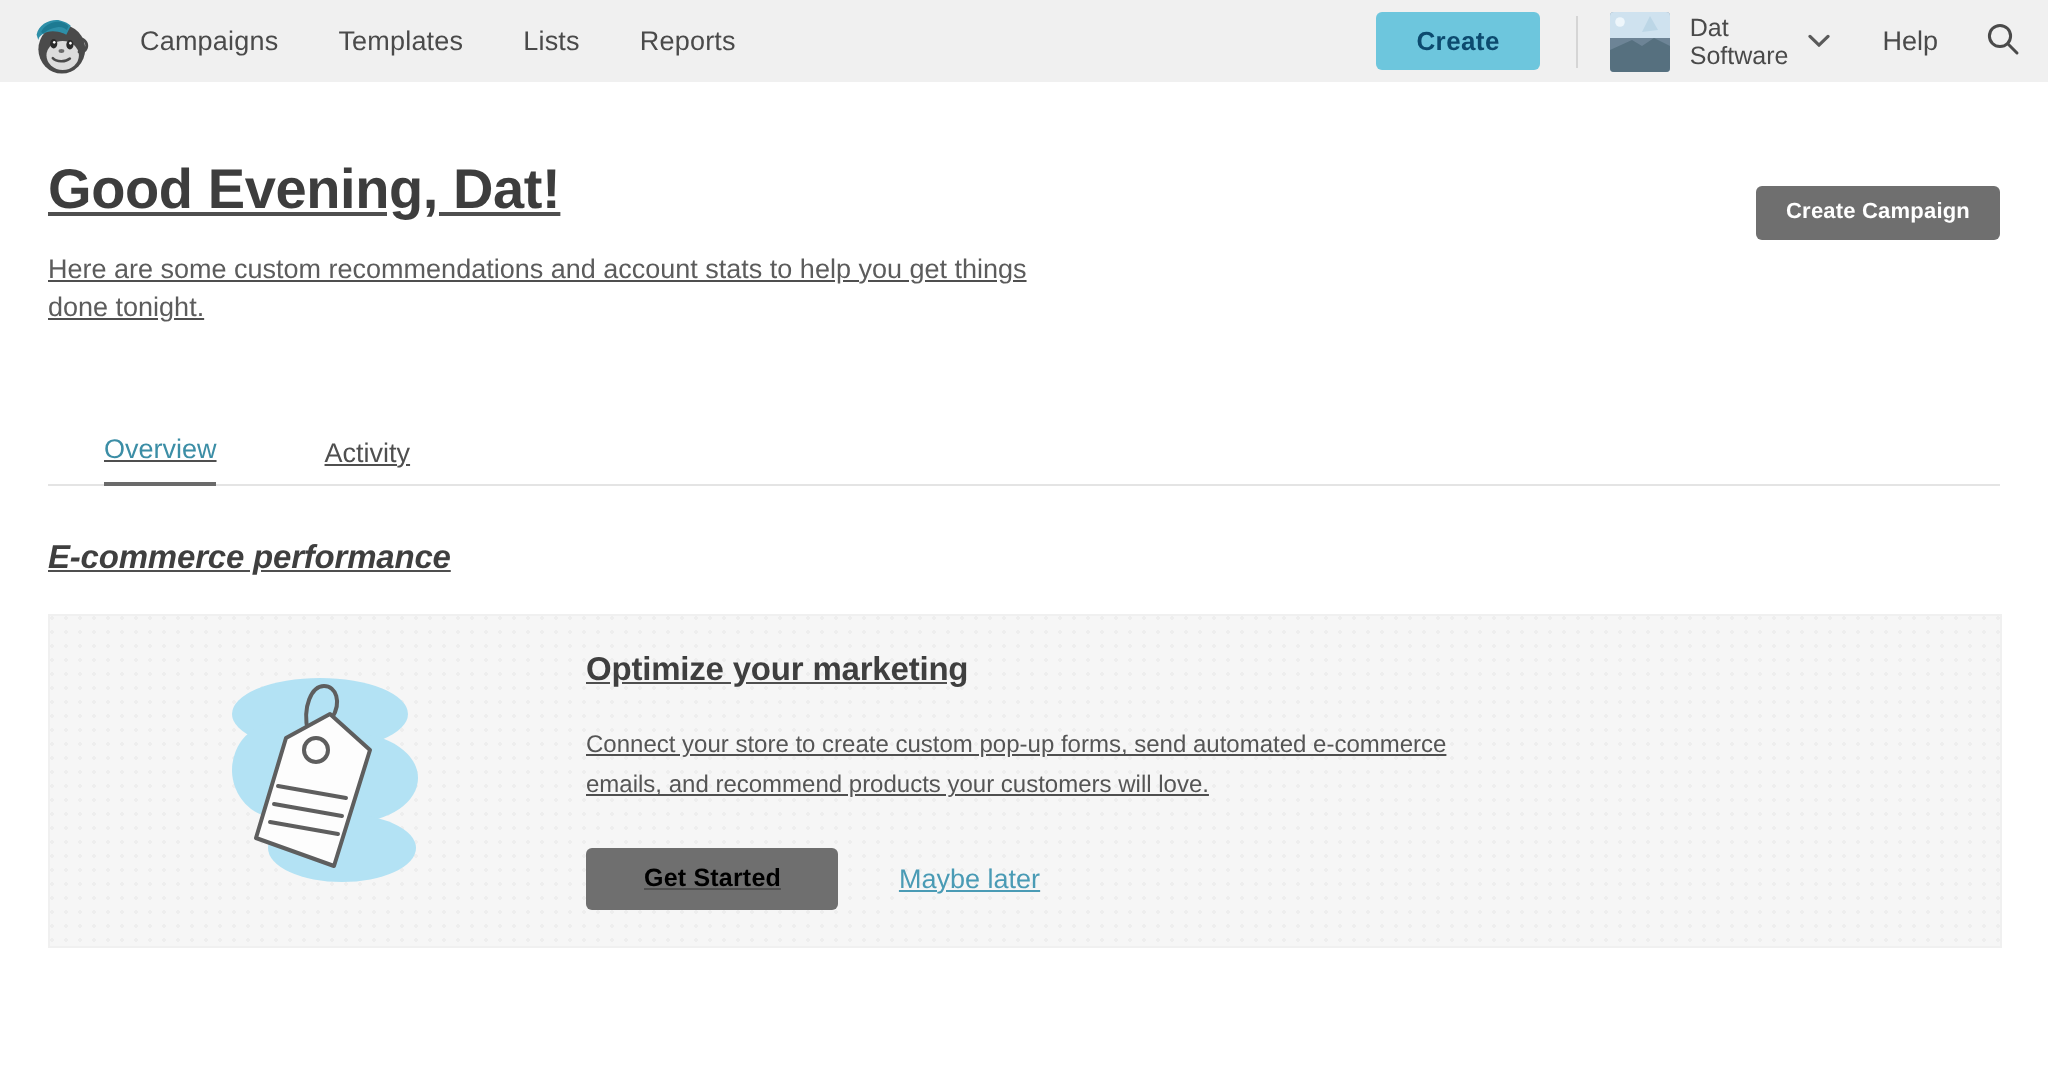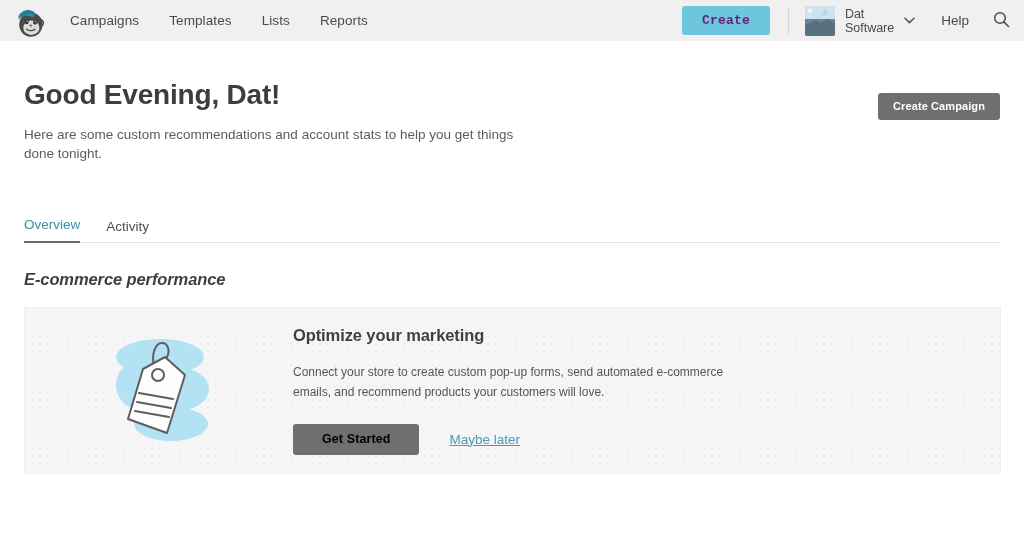--- a/index.html
+++ b/index.html
@@ -52,24 +52,24 @@
   }
 
   .nav-right {
     margin-left: auto;
     display: flex;
     align-items: center;
   }
 
   .create-btn {
     background: #6dc6dd;
-    color: #701a75;
+    color: #0c4a6e;
     border: none;
     border-radius: 3px;
-    font-family: Liberation Mono, monospace;
+    font-family: Liberation Sans, sans-serif;
     font-size: 13px;
     font-weight: 600;
     padding: 8px 20px;
     cursor: pointer;
     line-height: 1;
     letter-spacing: .2px;
   }
 
   .nav-divider {
     width: 1px;
@@ -122,20 +122,21 @@
     border: none;
     cursor: pointer;
     padding: 0;
     display: block;
     color: #4a4a4a;
   }
 
   
   .page {
     padding: 0 24px;
+    text-decoration: underline;
   }
 
   .hero {
     position: relative;
     padding-top: 39px;
   }
 
   .greeting {
     font-size: 28px;
     font-weight: bold;
@@ -179,20 +180,21 @@
     position: relative;
   }
 
   .tab {
     font-size: 13.5px;
     padding-bottom: 9px;
     cursor: pointer;
     color: #4f4f4f;
     position: relative;
     top: 1px;
+    margin-left: 28px;
   }
 
   .tab.active {
     color: #3c8ea6;
     border-bottom: 2px solid #6a6a6a;
   }
 
   
   .section-title {
     margin-top: 27px;

